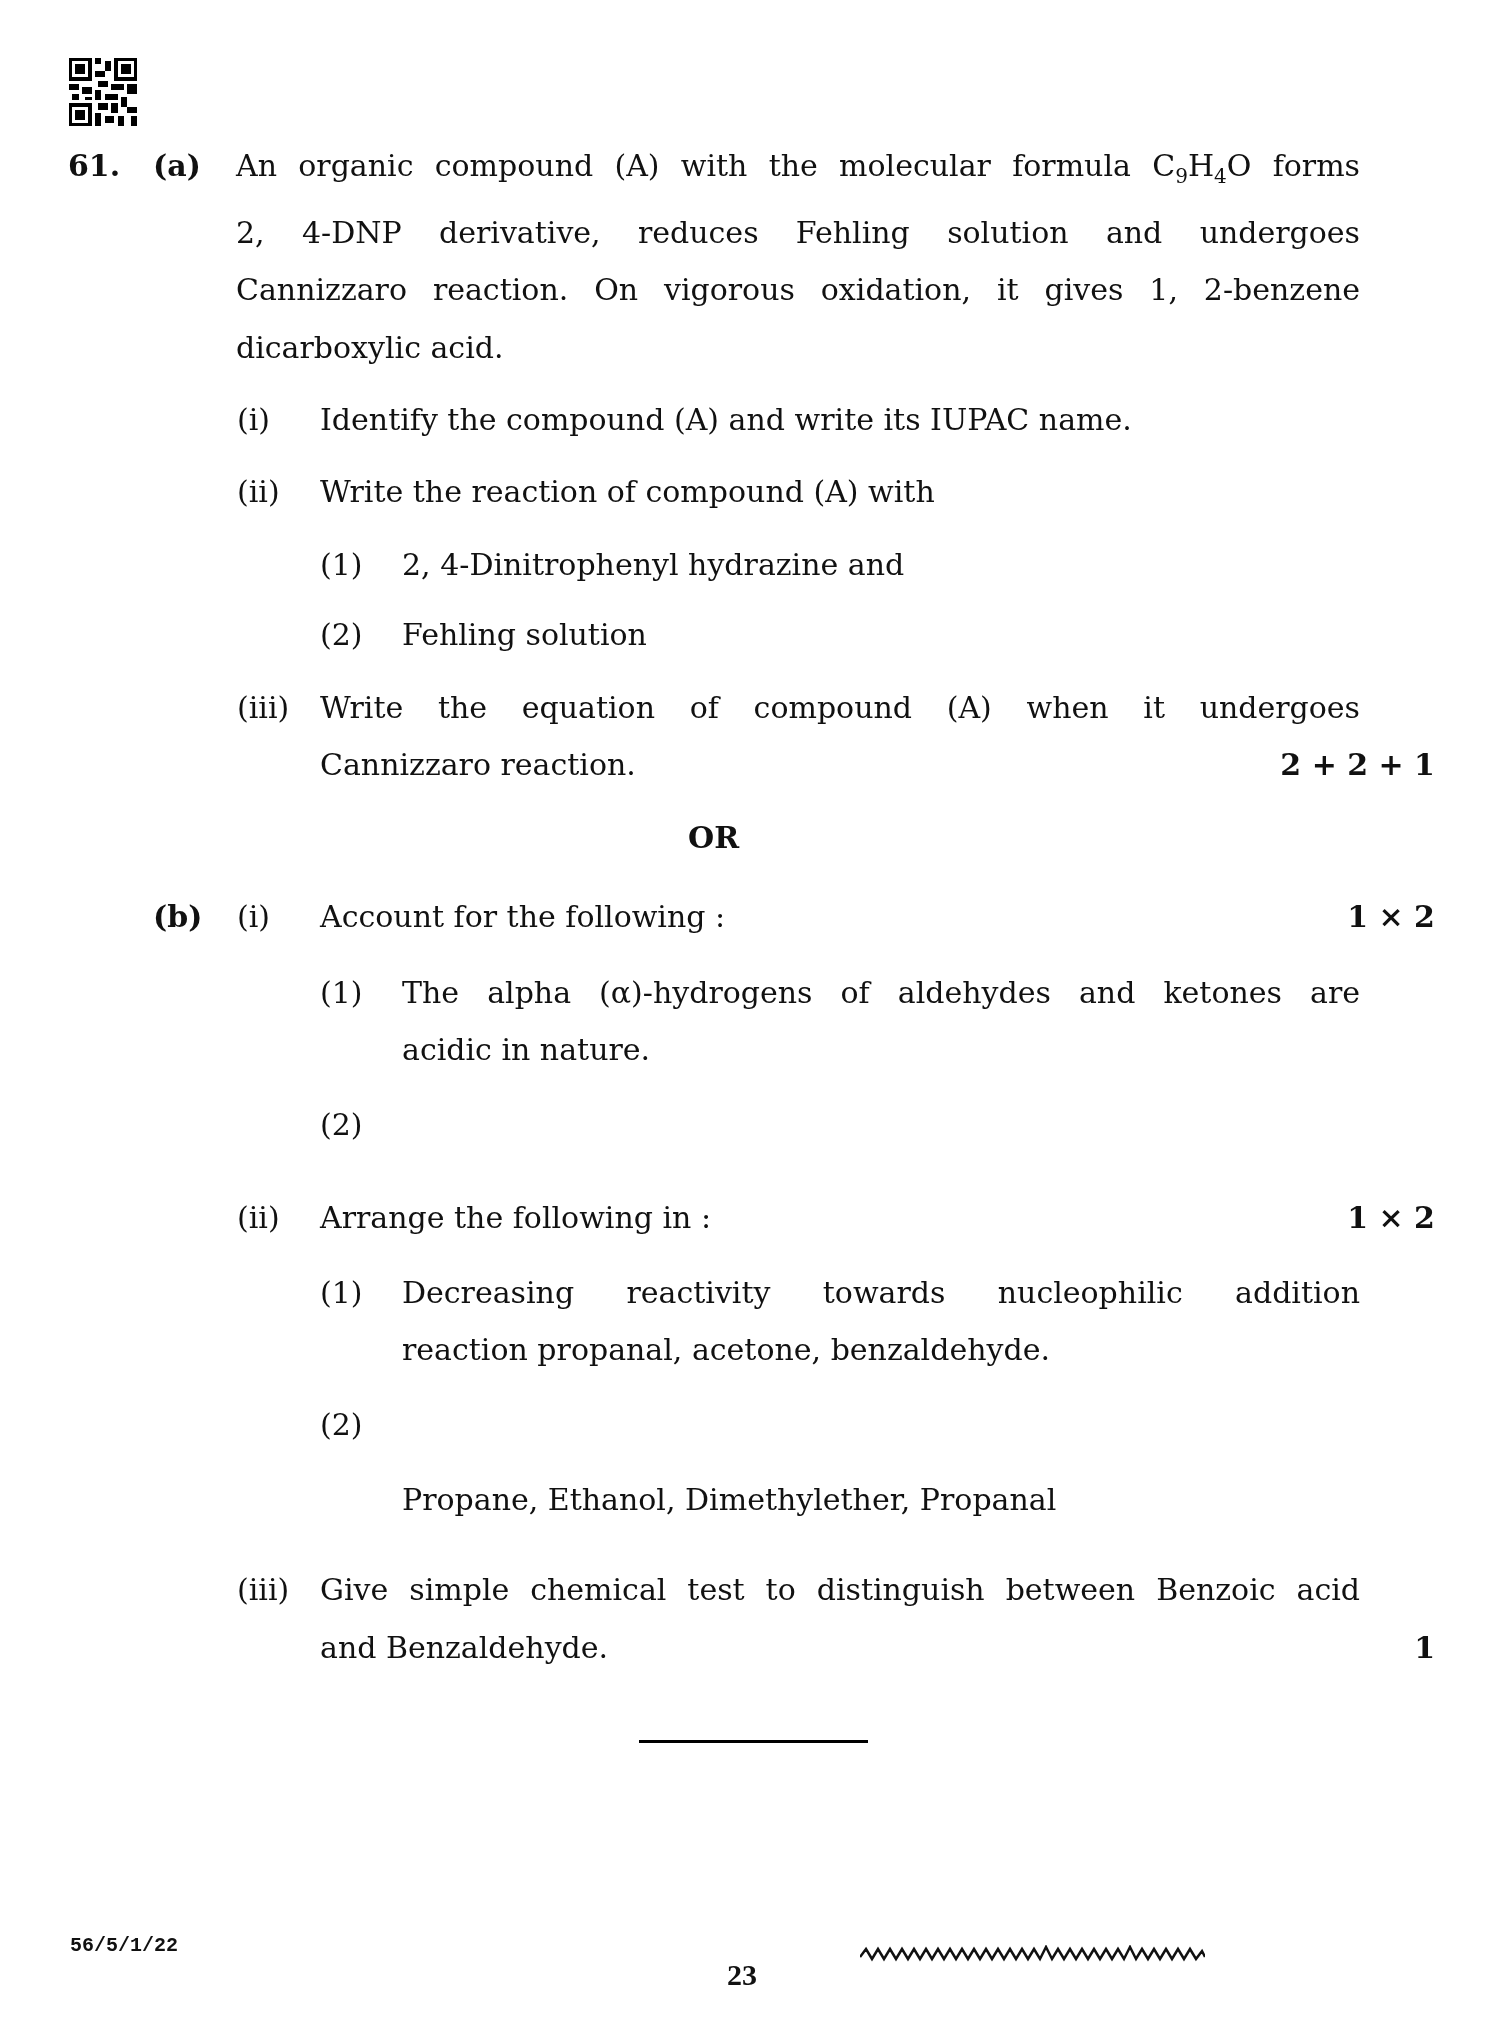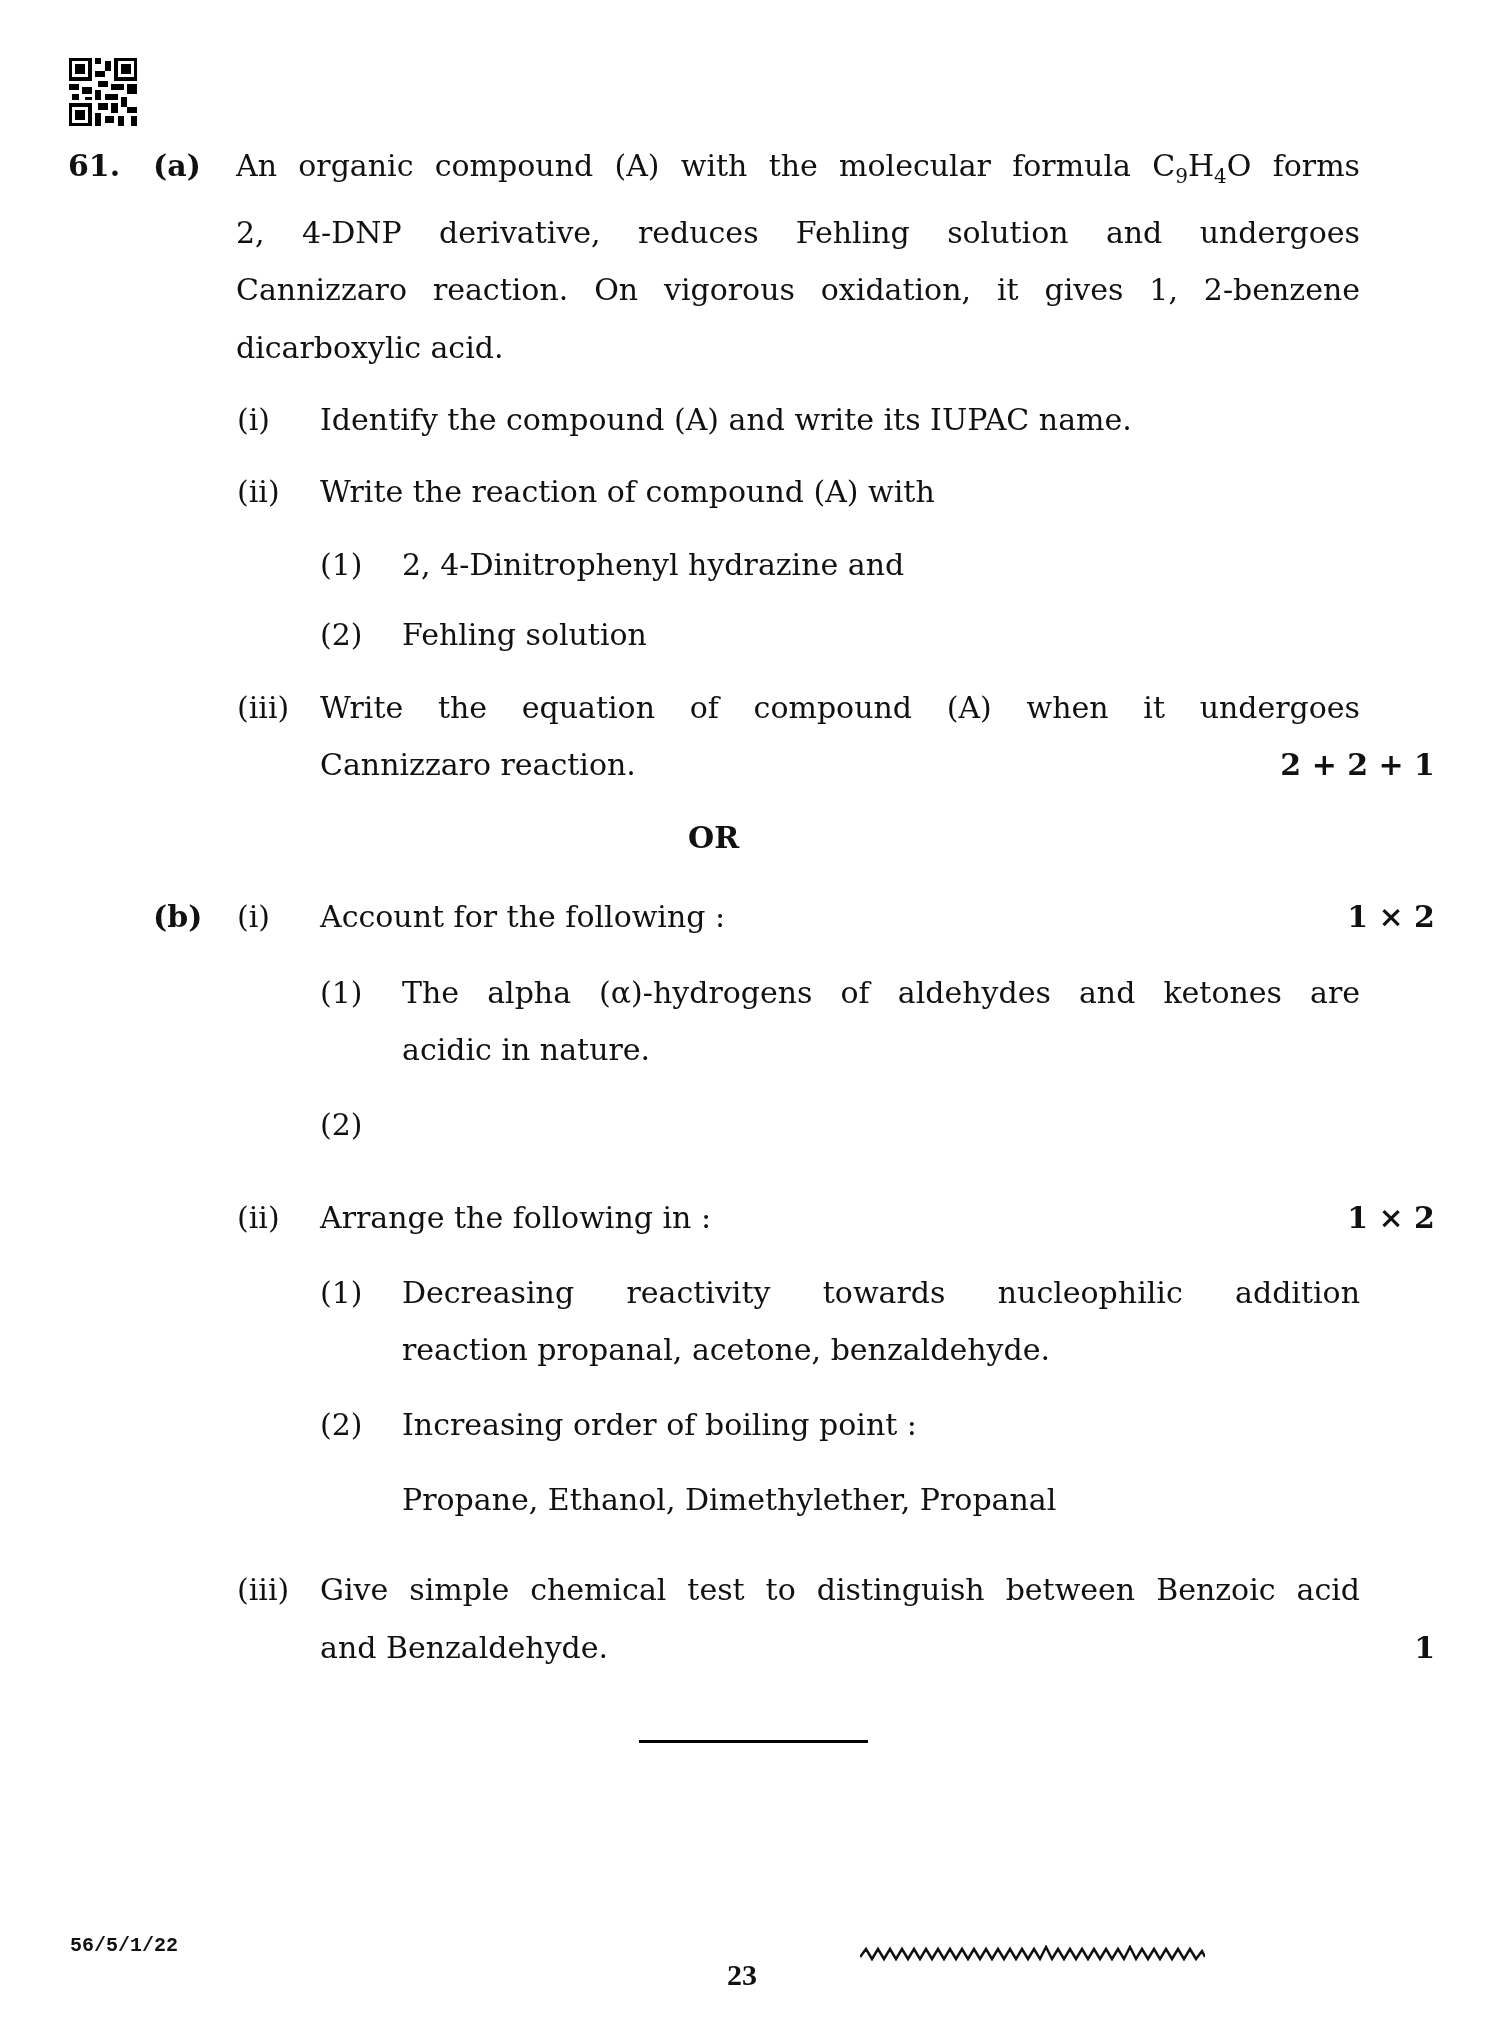--- a/index.html
+++ b/index.html
@@ -92,21 +92,20 @@
   <span class="t" style="left:402px;top:1032px;">acidic in nature.</span>
   <span class="t" style="left:320px;top:1107px;">(2)</span>
 
   <span class="t" style="left:237px;top:1200px;">(ii)</span>
   <span class="t" style="left:320px;top:1200px;">Arrange the following in :</span>
   <span class="marks" style="top:1200px;">1 × 2</span>
   <span class="t" style="left:320px;top:1275px;">(1)</span>
   <div class="j" style="left:402px;top:1275px;width:958px;">Decreasing reactivity towards nucleophilic addition</div>
   <span class="t" style="left:402px;top:1332px;">reaction propanal, acetone, benzaldehyde.</span>
   <span class="t" style="left:320px;top:1407px;">(2)</span>
-  <span class="t" style="left:402px;top:1407px;">Increasing order of boiling point :</span>
   <span class="t" style="left:402px;top:1482px;">Propane, Ethanol, Dimethylether, Propanal</span>
 
   <span class="t" style="left:237px;top:1572px;">(iii)</span>
   <div class="j" style="left:320px;top:1572px;width:1040px;">Give simple chemical test to distinguish between Benzoic acid</div>
   <span class="t" style="left:320px;top:1630px;">and Benzaldehyde.</span>
   <span class="marks" style="top:1630px;">1</span>
 
   <div class="divider"></div>
 
   <span class="footer-code">56/5/1/22</span>

